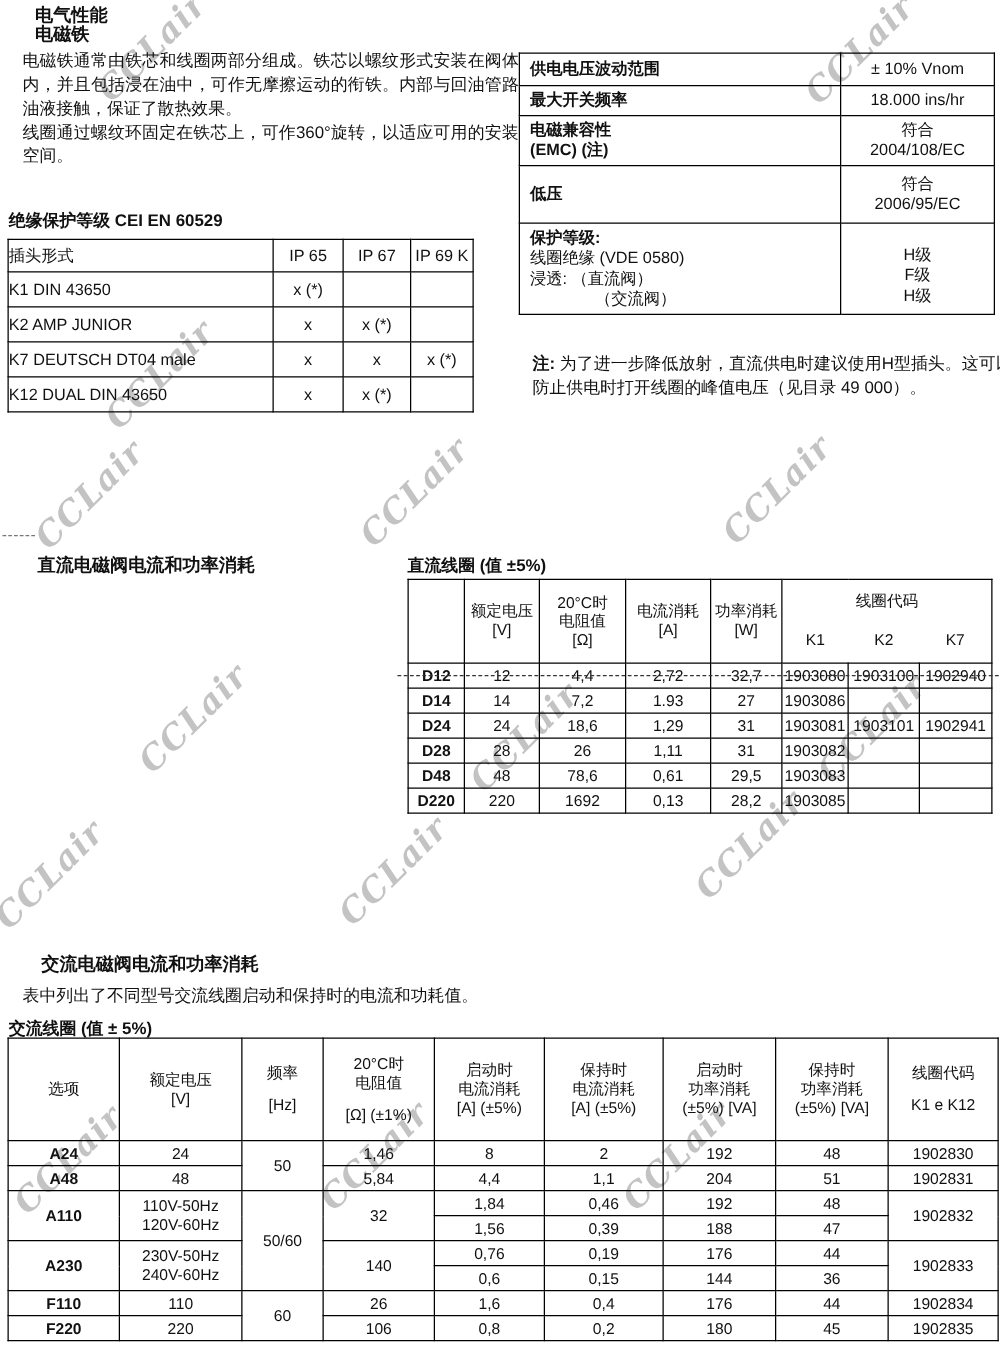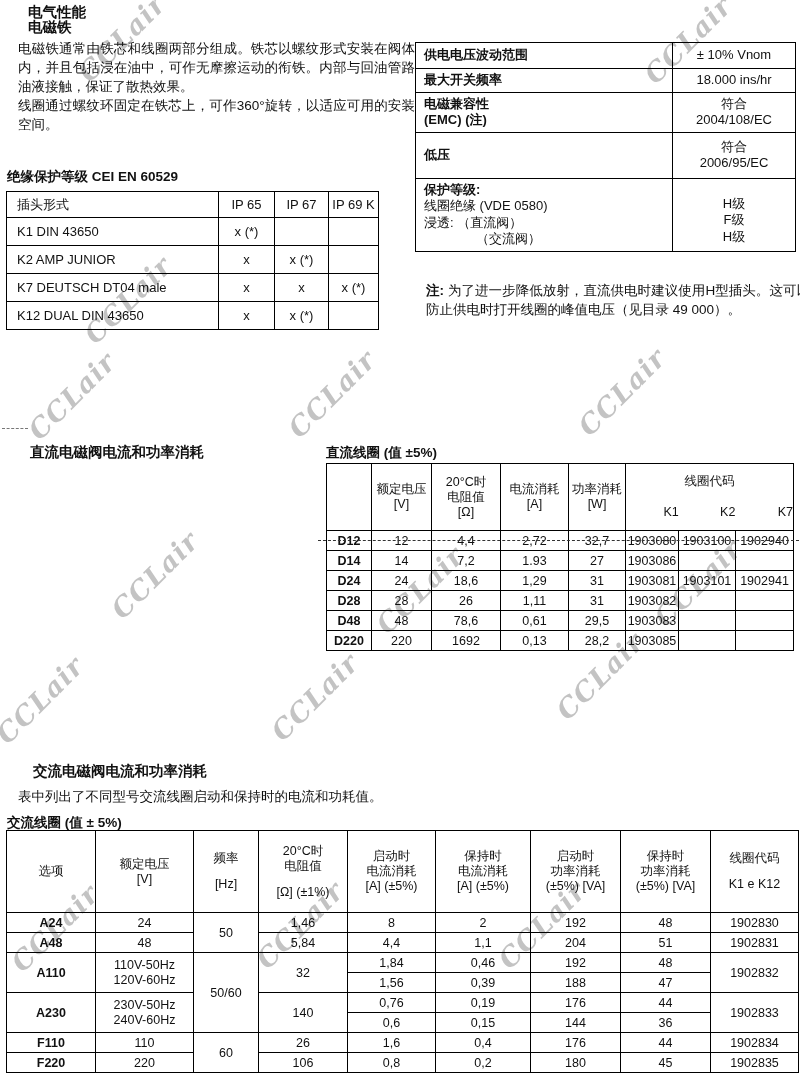--- a/index.html
+++ b/index.html
@@ -18,35 +18,35 @@
   .h1{position:absolute;font-weight:bold;font-size:14.5px;white-space:nowrap;}
   .para{position:absolute;font-size:13.5px;line-height:19px;text-align:justify;margin-left:11px;}
   .tbl-title{position:absolute;font-weight:bold;font-size:13.5px;white-space:nowrap;}
   .b{font-weight:bold;}
   
   table.tbl{position:absolute;border-collapse:collapse;table-layout:fixed;}
   table.tbl td{border:1px solid #000;text-align:center;vertical-align:middle;padding:0;overflow:hidden;}
   table.tbl{border:1.5px solid #000;}
   
   .ip-tbl td{font-size:13px;}
-  .ip-tbl td.tl{text-align:left;padding-left:10px;}
+  .ip-tbl td.tl{text-align:left;}
   
   .spec-tbl td{font-size:13px;line-height:16.5px;}
   .spec-tbl td.lbl{text-align:left;padding:3px 6px 3px 8px;font-weight:bold;}
   .spec-tbl td.lbl .reg{font-weight:normal;}
   .spec-tbl td.lbl .ind{padding-left:52px;font-weight:normal;}
   .spec-tbl td.val{font-weight:normal;}
   .spec-tbl td.valtop{vertical-align:top;padding-top:17px;}
   
   .dc-tbl td,.ac-tbl td{font-size:12.5px;}
   .hd div{line-height:15px;font-weight:normal;}
   .hd .g{margin-top:11px;}
   .code-hd{vertical-align:top;padding-top:12px;}
   .code-subs{display:flex;margin-top:16px;}
-  .code-subs span{display:inline-block;text-align:right;}
+  .code-subs span{display:inline-block;text-align:center;}
   .two-line div{line-height:15px;}
   
   .rev-line{position:absolute;border-top:1.5px dashed #333;height:0;}
   .rev-dash{position:absolute;border-top:1.5px dashed #777;height:0;}
   .note-blk span{display:inline;}
 </style>
 </head>
 <body>
 
 <div class="page">

